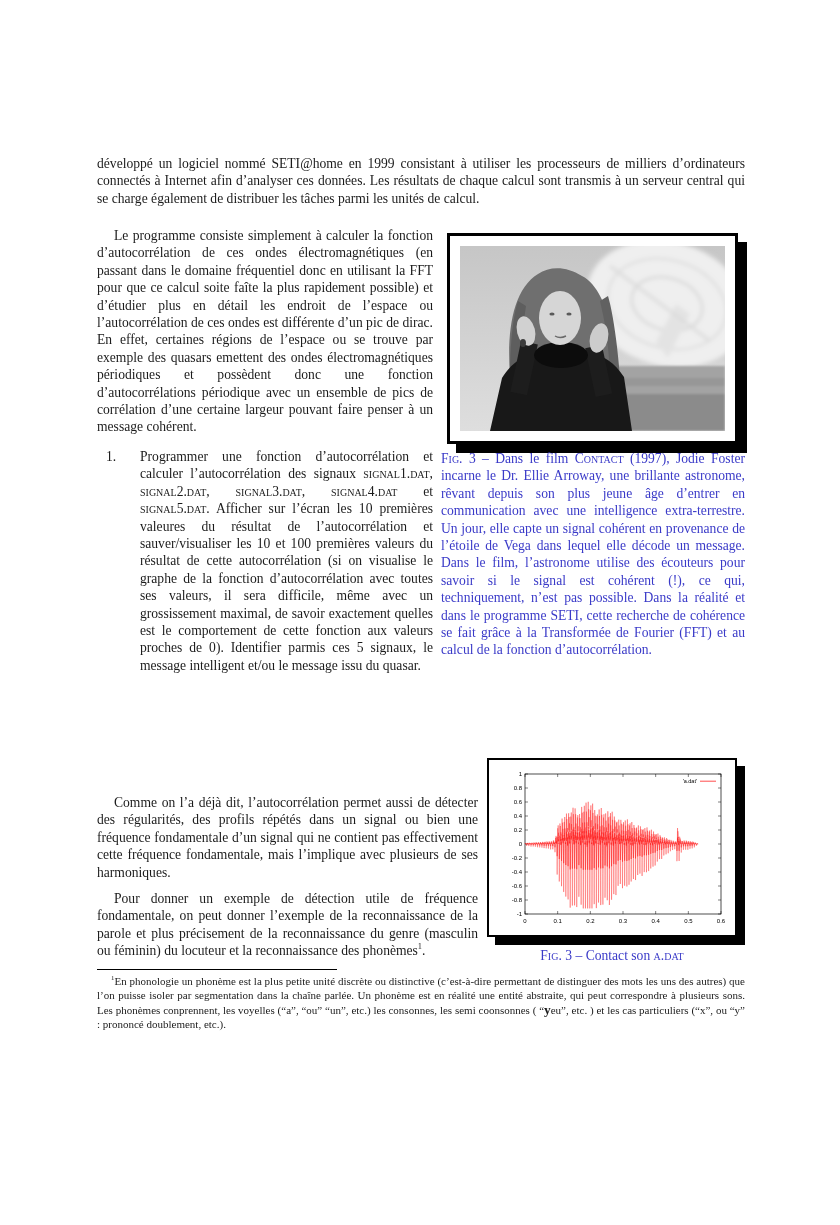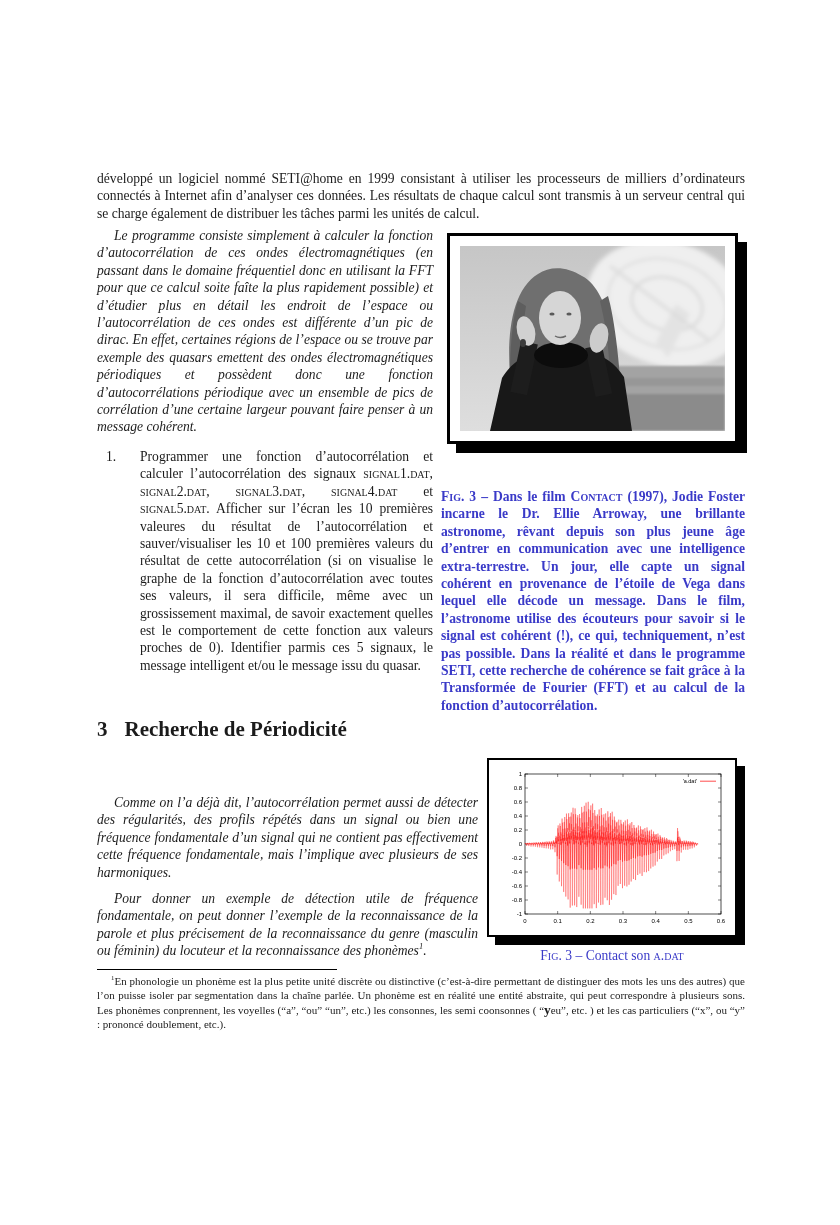--- a/index.html
+++ b/index.html
@@ -3,39 +3,39 @@
 <meta charset="utf-8">
 <style>
   html,body{margin:0;padding:0;}
   body{background:#e9e9e9;}
   .page{
     position:relative;width:840px;height:1225px;background:#ffffff;
     font-family:"Liberation Serif","DejaVu Serif",serif;
     color:var(--ink,#1b1b1b);overflow:hidden;margin:0 auto;
   }
   .p{text-align:justify;font-size:13.6px;line-height:17.4px;}
-  .indent{text-indent:17px;font-style:italic;}
+  .indent{text-indent:17px;}
   .caption{color:var(--accent-blue,#3a3ac8);}
   .seg-sc{font-variant:small-caps;}
   .seg-sup{vertical-align:super;font-size:0.62em;line-height:0;}
   .seg-by{font-weight:bold;font-size:1.22em;}
 
-  .intro{position:absolute;left:97px;top:170px;width:648px;}
+  .intro{position:absolute;left:97px;top:155px;width:648px;}
   .colL1{position:absolute;left:97px;top:227px;width:336px;}
   .task{display:flex;margin-top:12px;}
   .task-num{width:12px;margin-left:9px;flex:none;}
   .task-text{flex:1;margin-left:22px;}
 
   .photo-frame{
     position:absolute;left:447px;top:233px;width:265px;height:185px;
     padding:10px;border:3px solid #000;background:#fff;box-shadow:9px 9px 0 #000;
   }
   .photo-frame svg{display:block;width:265px;height:185px;}
 
-  .fig3cap{position:absolute;left:441px;top:488px;width:304px;font-weight:bold;}
+  .fig3cap{position:absolute;left:441px;top:450px;width:304px;}
 
   .heading{position:absolute;left:97px;top:717px;font-weight:bold;font-size:21px;}
   .heading .num{margin-right:17px;}
 
   .colL2{position:absolute;left:97px;top:794px;width:381px;}
   .colL2 .p + .p{margin-top:9px;}
 
   .fig4-frame{
     position:absolute;left:487px;top:758px;width:234px;height:163px;
     padding:6px;border:2px solid #000;background:#fff;box-shadow:8px 8px 0 #000;
@@ -103,23 +103,20 @@
         <path d="M95,90 Q100,93 106,90" stroke="#6a6a6a" stroke-width="1.4" fill="none"></path>
         <ellipse cx="66" cy="85" rx="9" ry="15" fill="#d1d1d1" transform="rotate(-14 66 85)"></ellipse>
         <ellipse cx="139" cy="92" rx="9" ry="15" fill="#cccccc" transform="rotate(14 139 92)"></ellipse>
         <ellipse cx="63" cy="97" rx="3" ry="4" fill="#3c3c3c"></ellipse>
       </g>
     </svg>
   </div>
 
   <div class="p caption fig3cap"><span class="seg-sc">Fig. 3</span><span> – Dans le film </span><span class="seg-sc">Contact</span><span> (1997), Jodie Foster incarne le Dr. Ellie Arroway, une brillante astronome, rêvant depuis son plus jeune âge d’entrer en communication avec une intelligence extra-terrestre. Un jour, elle capte un signal cohérent en provenance de l’étoile de Vega dans lequel elle décode un message. Dans le film, l’astronome utilise des écouteurs pour savoir si le signal est cohérent (!), ce qui, techniquement, n’est pas possible. Dans la réalité et dans le programme SETI, cette recherche de cohérence se fait grâce à la Transformée de Fourier (FFT) et au calcul de la fonction d’autocorrélation.</span></div>
 
-  <div class="heading">
-    <span class="num">3</span><span>Recherche de Périodicité</span>
-  </div>
 
   <div class="colL2">
     <div class="p indent">Comme on l’a déjà dit, l’autocorrélation permet aussi de détecter des régularités, des profils répétés dans un signal ou bien une fréquence fondamentale d’un signal qui ne contient pas effectivement cette fréquence fondamentale, mais l’implique avec plusieurs de ses harmoniques.</div>
     <div class="p indent"><span>Pour donner un exemple de détection utile de fréquence fondamentale, on peut donner l’exemple de la reconnaissance de la parole et plus précisement de la reconnaissance du genre (masculin ou féminin) du locuteur et la reconnaissance des phonèmes</span><span class="seg-sup">1</span><span>.</span></div>
   </div>
 
   <div class="fig4-frame">
     <svg aria-hidden="true" viewBox="0 0 234 163">
         <rect x="30" y="8" width="196" height="140" fill="none" stroke="#000" stroke-width="0.7"></rect>
         <line x1="30" y1="148" x2="33" y2="148" stroke="#000" stroke-width="0.5"></line>

